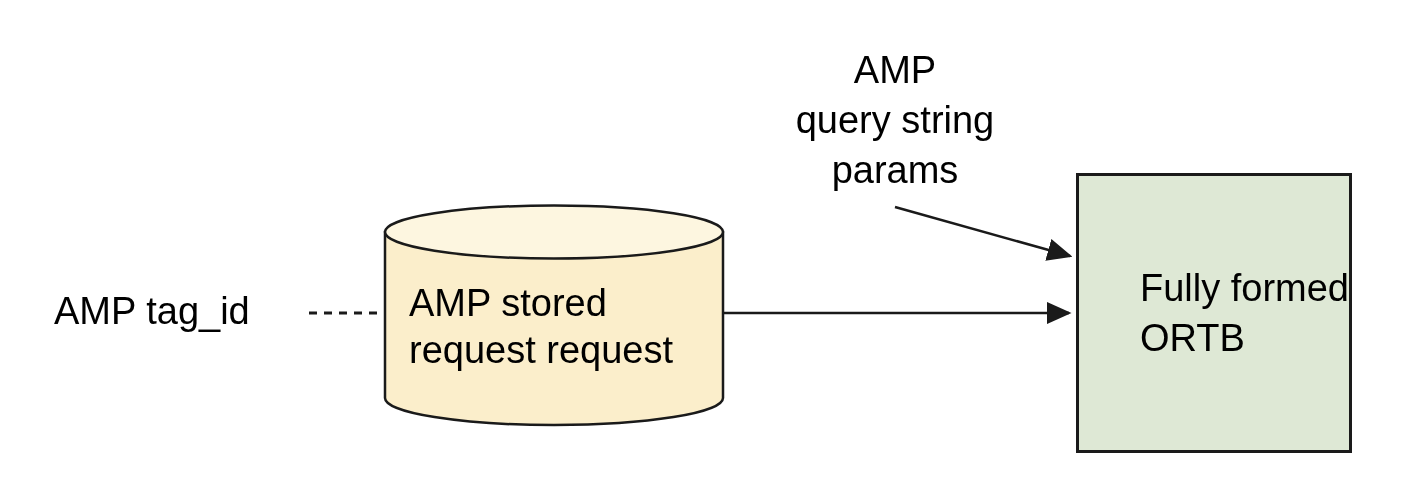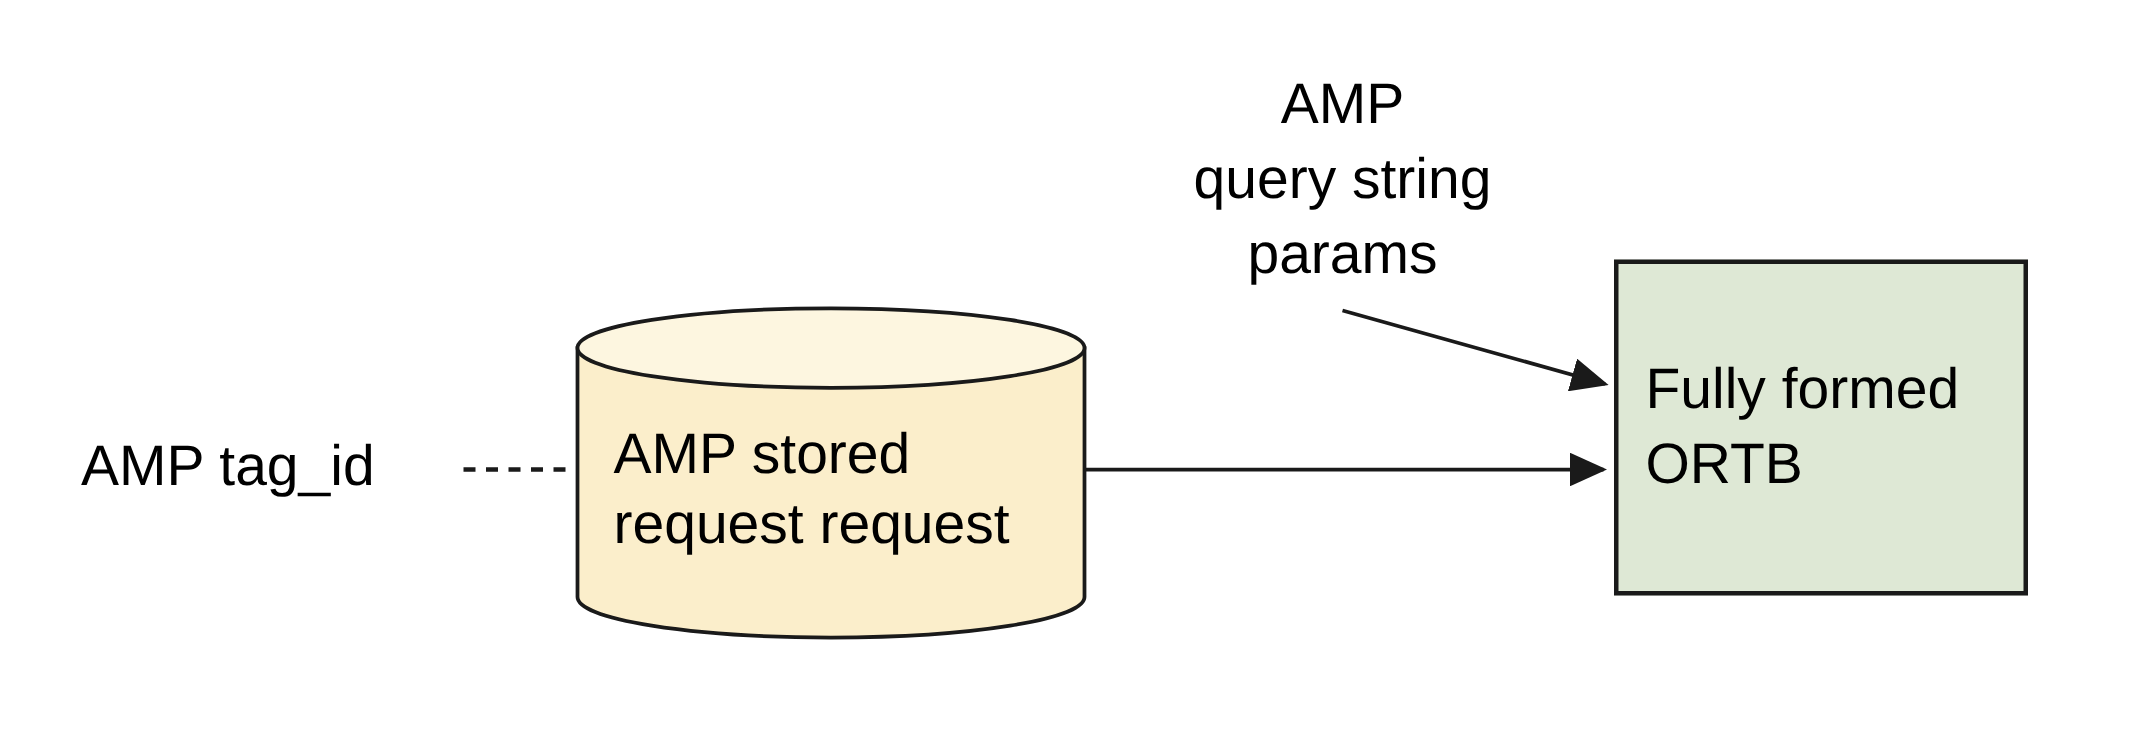--- a/index.html
+++ b/index.html
@@ -43,25 +43,26 @@
   }
   .label-stored-request {
     left: 409px;
     top: 280px;
   }
   .ortb-box {
     position: absolute;
     left: 1076px;
     top: 173px;
     width: 276px;
-    height: 224px;
+    height: 280px;
     box-sizing: border-box;
     border: 3px solid #1a1a1a;
     display: flex;
     align-items: center;
+    justify-content: flex-end;
   }
   .ortb-box .box-label {
     position: static;
     padding-left: 18px;
     font-size: 38px;
     line-height: 50px;
     white-space: pre-line;
   }
 </style>
 </head>

